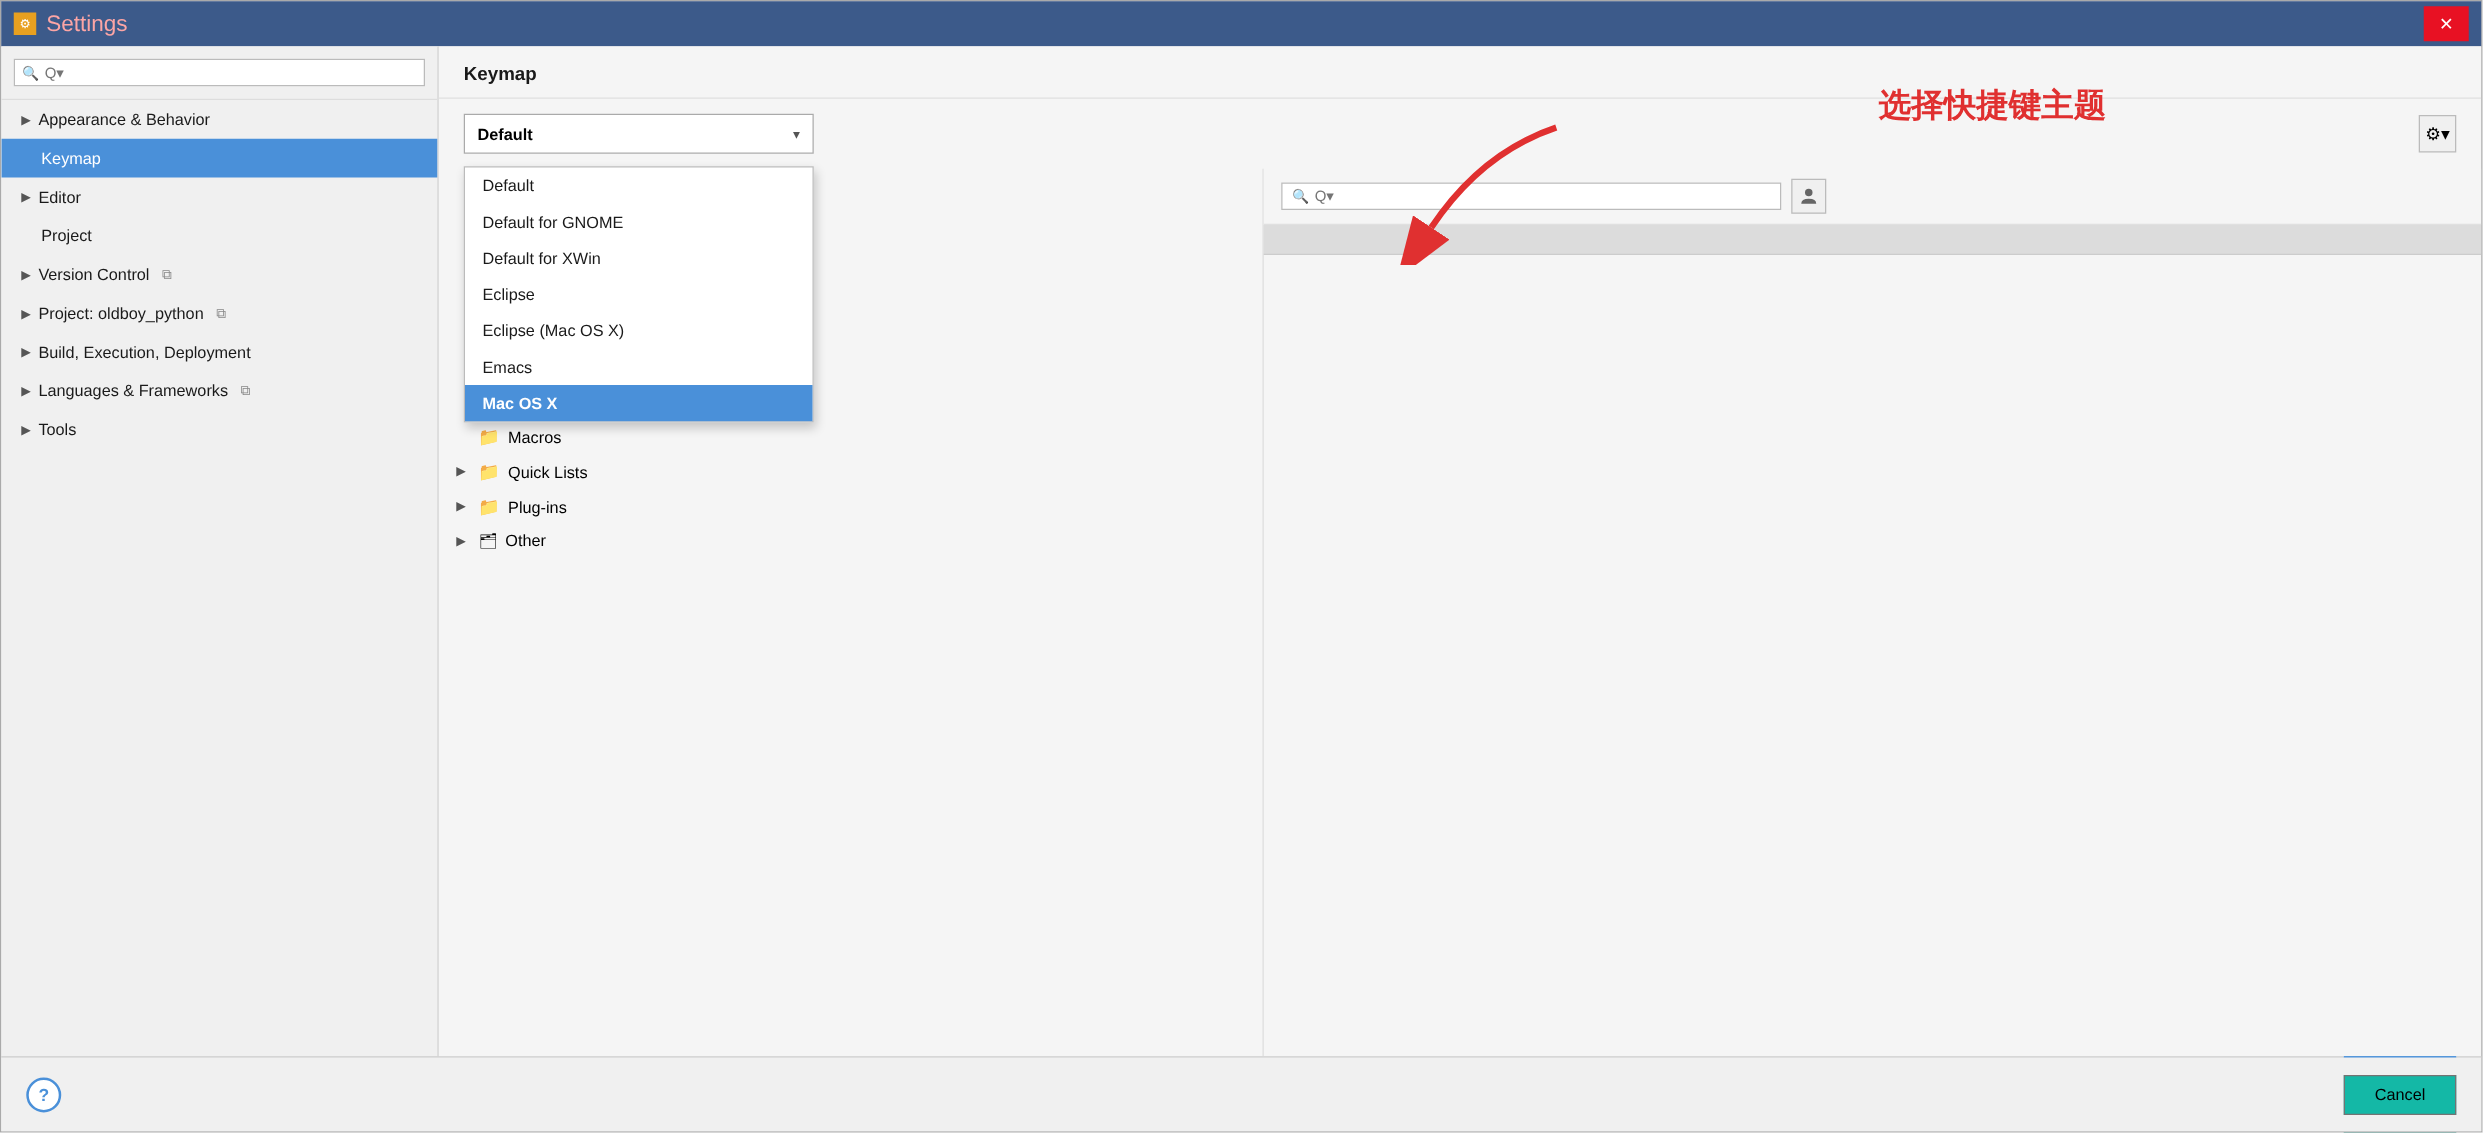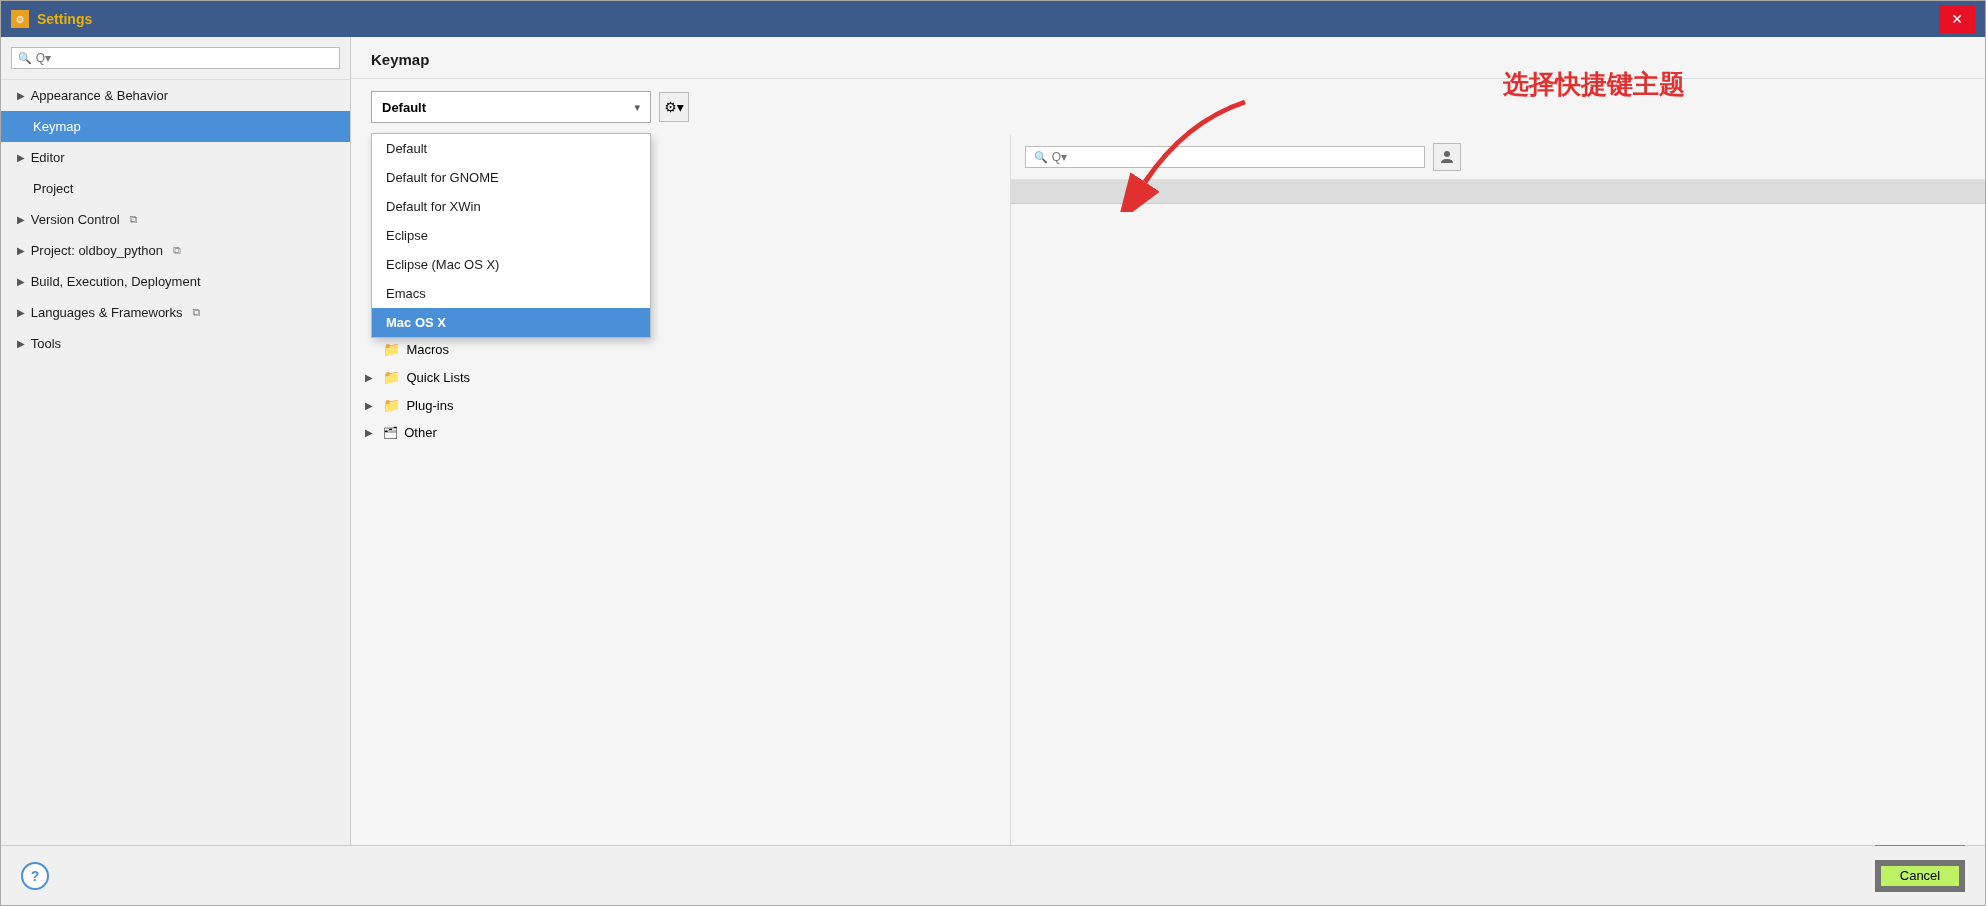--- a/index.html
+++ b/index.html
@@ -40,23 +40,22 @@
       width: 18px;
       height: 18px;
       background: #e8a020;
       display: flex;
       align-items: center;
       justify-content: center;
       font-size: 10px;
       color: white;
     }
     .title-text {
-      font-size: 14px;
-      color: #eab308;
-      font-weight: bold;
+      font-size: 18px;
+      color: #fca5a5;
     }
     .close-btn {
       background: #e81123;
       color: white;
       border: none;
       width: 36px;
       height: 28px;
       cursor: pointer;
       font-size: 14px;
       display: flex;
@@ -142,20 +141,21 @@
       font-size: 15px;
       font-weight: 600;
       color: #1a1a1a;
       border-bottom: 1px solid #e0e0e0;
     }
     .keymap-toolbar {
       padding: 12px 20px;
       display: flex;
       align-items: center;
       gap: 8px;
+      justify-content: space-between;
     }
     .keymap-dropdown {
       width: 280px;
       height: 32px;
       border: 1px solid #aaa;
       background: white;
       display: flex;
       align-items: center;
       justify-content: space-between;
       padding: 0 10px;
@@ -311,22 +311,22 @@
     }
     .bottom-right {
       display: flex;
       gap: 14px;
       flex-direction: column;
     }
     .dialog-btn {
       min-width: 90px;
       height: 32px;
       padding: 0 16px;
-      border: 6px solid #737373;
-      background: #bef264;
+      border: 1px solid #737373;
+      background: #14b8a6;
       cursor: pointer;
       font-size: 13px;
     }
     .dialog-btn.primary {
       background: white;
       border: 2px solid #4a90d9;
     }
     .gray-bar {
       height: 24px;
       background: #dcdcdc;

